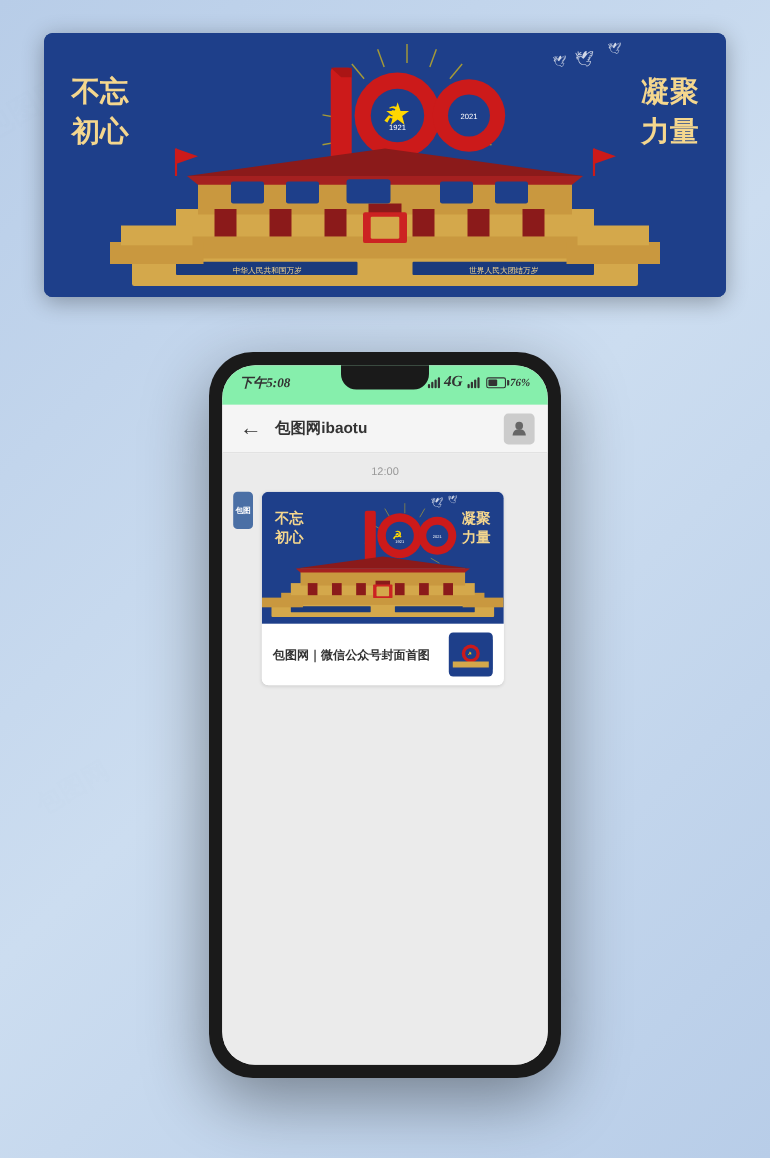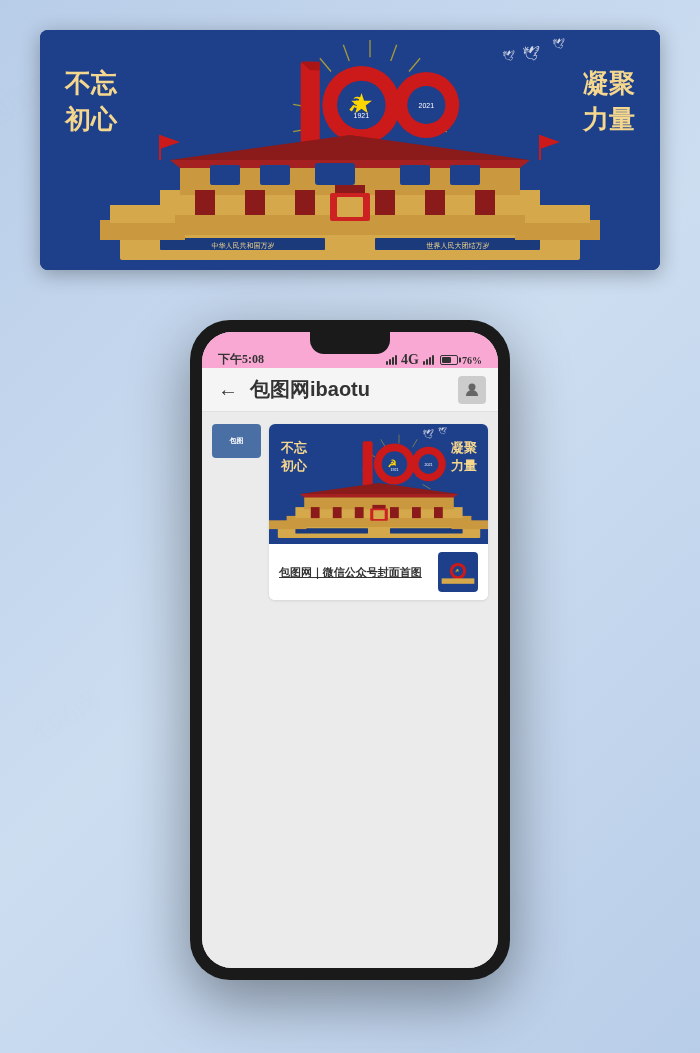--- a/index.html
+++ b/index.html
@@ -114,29 +114,30 @@
       width: 100%;
       height: 100%;
       background: #f5f5f5;
       border-radius: 30px;
       overflow: hidden;
       position: relative;
     }
 
     
     .status-bar {
-      background: #f9a8d4;
+      background: #86efac;
       height: 36px;
       display: flex;
-      align-items: flex-end;
+      align-items: flex-start;
       justify-content: space-between;
       padding: 8px 16px 0;
       font-size: 11px;
       font-weight: 600;
       color: #333;
+      font-style: italic;
     }
 
     .status-left {
       font-size: 12px;
       font-weight: 600;
     }
 
     .status-right {
       display: flex;
       align-items: center;
@@ -198,21 +199,21 @@
 
     .nav-back {
       font-size: 20px;
       color: #333;
       cursor: pointer;
       padding: 4px;
     }
 
     .nav-title {
       flex: 1;
-      font-size: 20px;
+      font-size: 14px;
       font-weight: 600;
       color: #333;
       font-family: 'PingFang SC', 'Microsoft YaHei', sans-serif;
     }
 
     .nav-avatar {
       width: 28px;
       height: 28px;
       background: #ccc;
       border-radius: 4px;
@@ -239,21 +240,21 @@
     }
 
     
     .message-bubble {
       display: flex;
       justify-content: flex-start;
       margin-bottom: 8px;
     }
 
     .message-avatar {
-      width: 49px;
+      width: 18px;
       height: 34px;
       background: #4a6fa5;
       border-radius: 4px;
       margin-right: 8px;
       flex-shrink: 0;
       display: flex;
       align-items: center;
       justify-content: center;
       font-size: 8px;
       color: white;
@@ -308,21 +309,20 @@
       gap: 8px;
       background: white;
     }
 
     .message-footer-text {
       font-size: 11px;
       color: #333;
       font-family: 'PingFang SC', 'Microsoft YaHei', sans-serif;
       flex: 1;
       font-weight: 600;
-      text-decoration: underline;
     }
 
     .message-thumb {
       width: 40px;
       height: 40px;
       background: #1e3f8a;
       border-radius: 4px;
       flex-shrink: 0;
       overflow: hidden;
       position: relative;
@@ -500,20 +500,21 @@
       <div class="nav-avatar">
         <svg width="16" height="16" viewBox="0 0 16 16">
           <circle cx="8" cy="5" r="3.5" fill="#666"></circle>
           <path d="M2,14 C2,10.5 4.5,8 8,8 C11.5,8 14,10.5 14,14" fill="#666" stroke="none"></path>
         </svg>
       </div>
     </div>
 
     <div class="chat-area">
 
+      <div class="chat-time">12:00</div>
 
       <div class="message-bubble">
         <div class="message-avatar">
           <span style="font-size:7px;color:white;font-weight:bold">包图</span>
         </div>
         <div class="message-content">
 
           <div class="mini-banner">
 
             <div class="mini-left-text" style="white-space:pre-line">不忘

